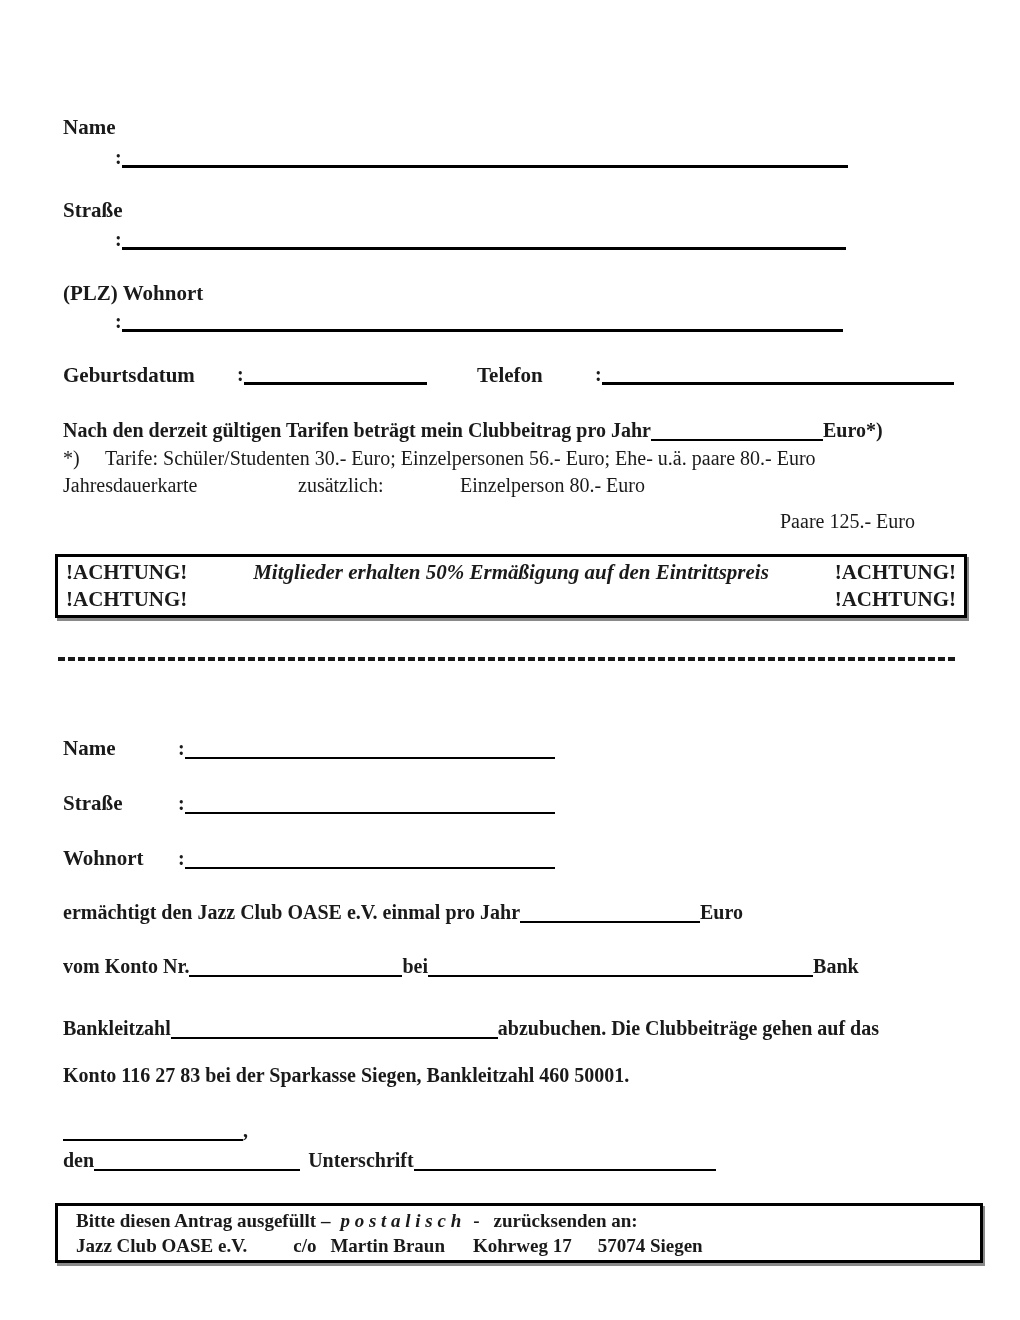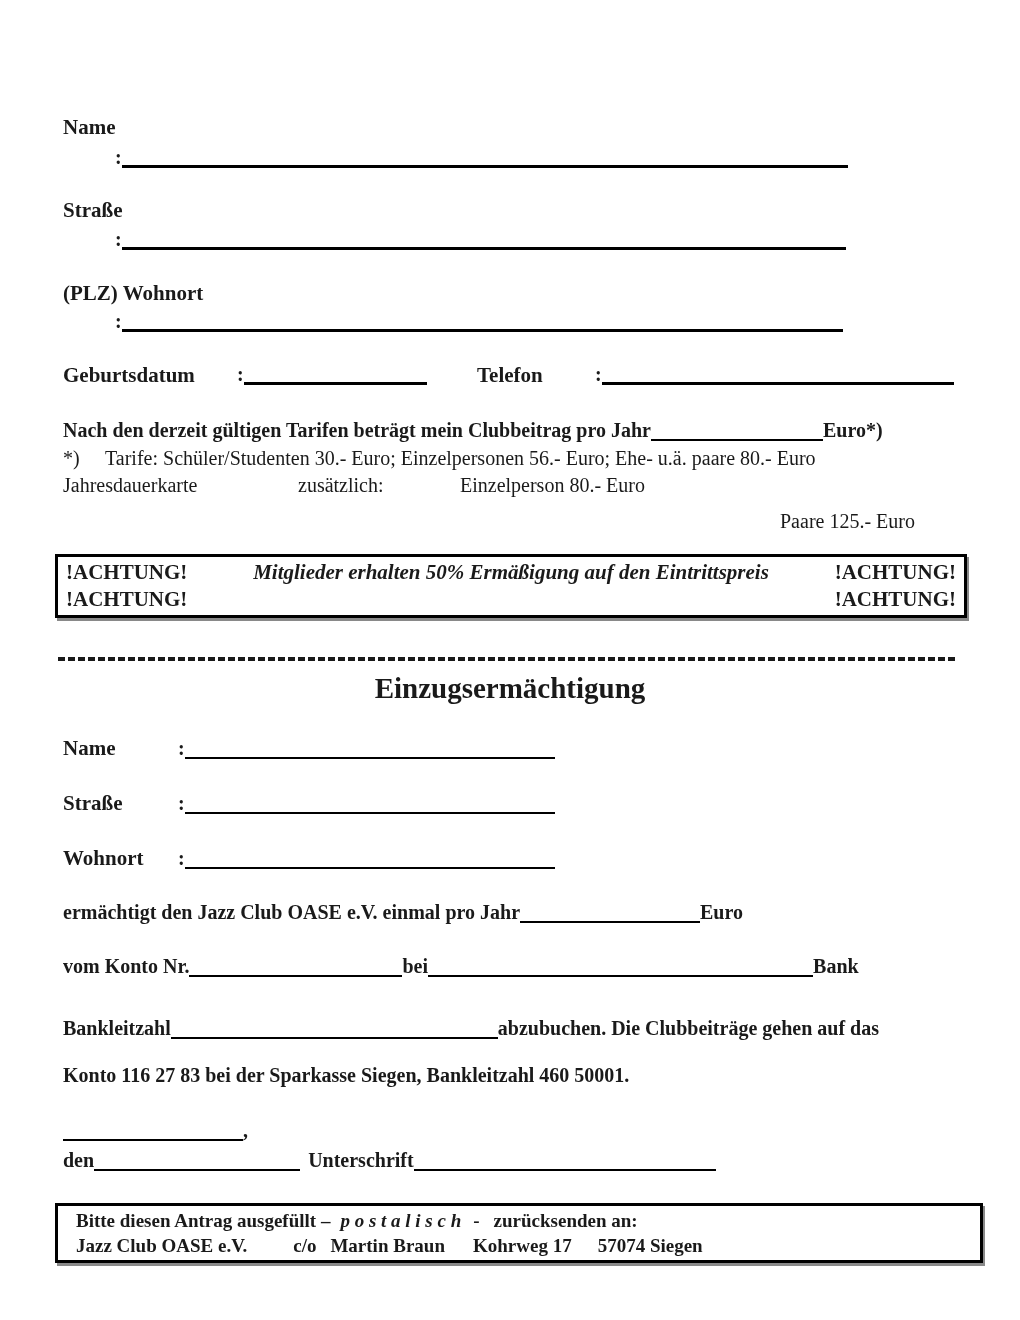--- a/index.html
+++ b/index.html
@@ -108,21 +108,20 @@
       <span class="achtung-tag">!ACHTUNG!</span>
     </div>
     <div class="achtung-row">
       <span class="achtung-tag">!ACHTUNG!</span>
       <span class="achtung-tag">!ACHTUNG!</span>
     </div>
   </div>
 
   <div class="abs divider"></div>
 
-  <div class="abs heading" style="top:672px;">Einzugsermächtigung</div>
 
   <div class="abs" style="left:63px; top:791px;">
     <span class="e-label">Straße</span><span class="colon">:</span><span class="uline2" style="width:370px;"></span>
   </div>
   <div class="abs" style="left:63px; top:736px;">
     <span class="e-label">Name</span><span class="colon">:</span><span class="uline2" style="width:370px;"></span>
   </div>
   <div class="abs" style="left:63px; top:846px;">
     <span class="e-label">Wohnort</span><span class="colon">:</span><span class="uline2" style="width:370px;"></span>
   </div>

